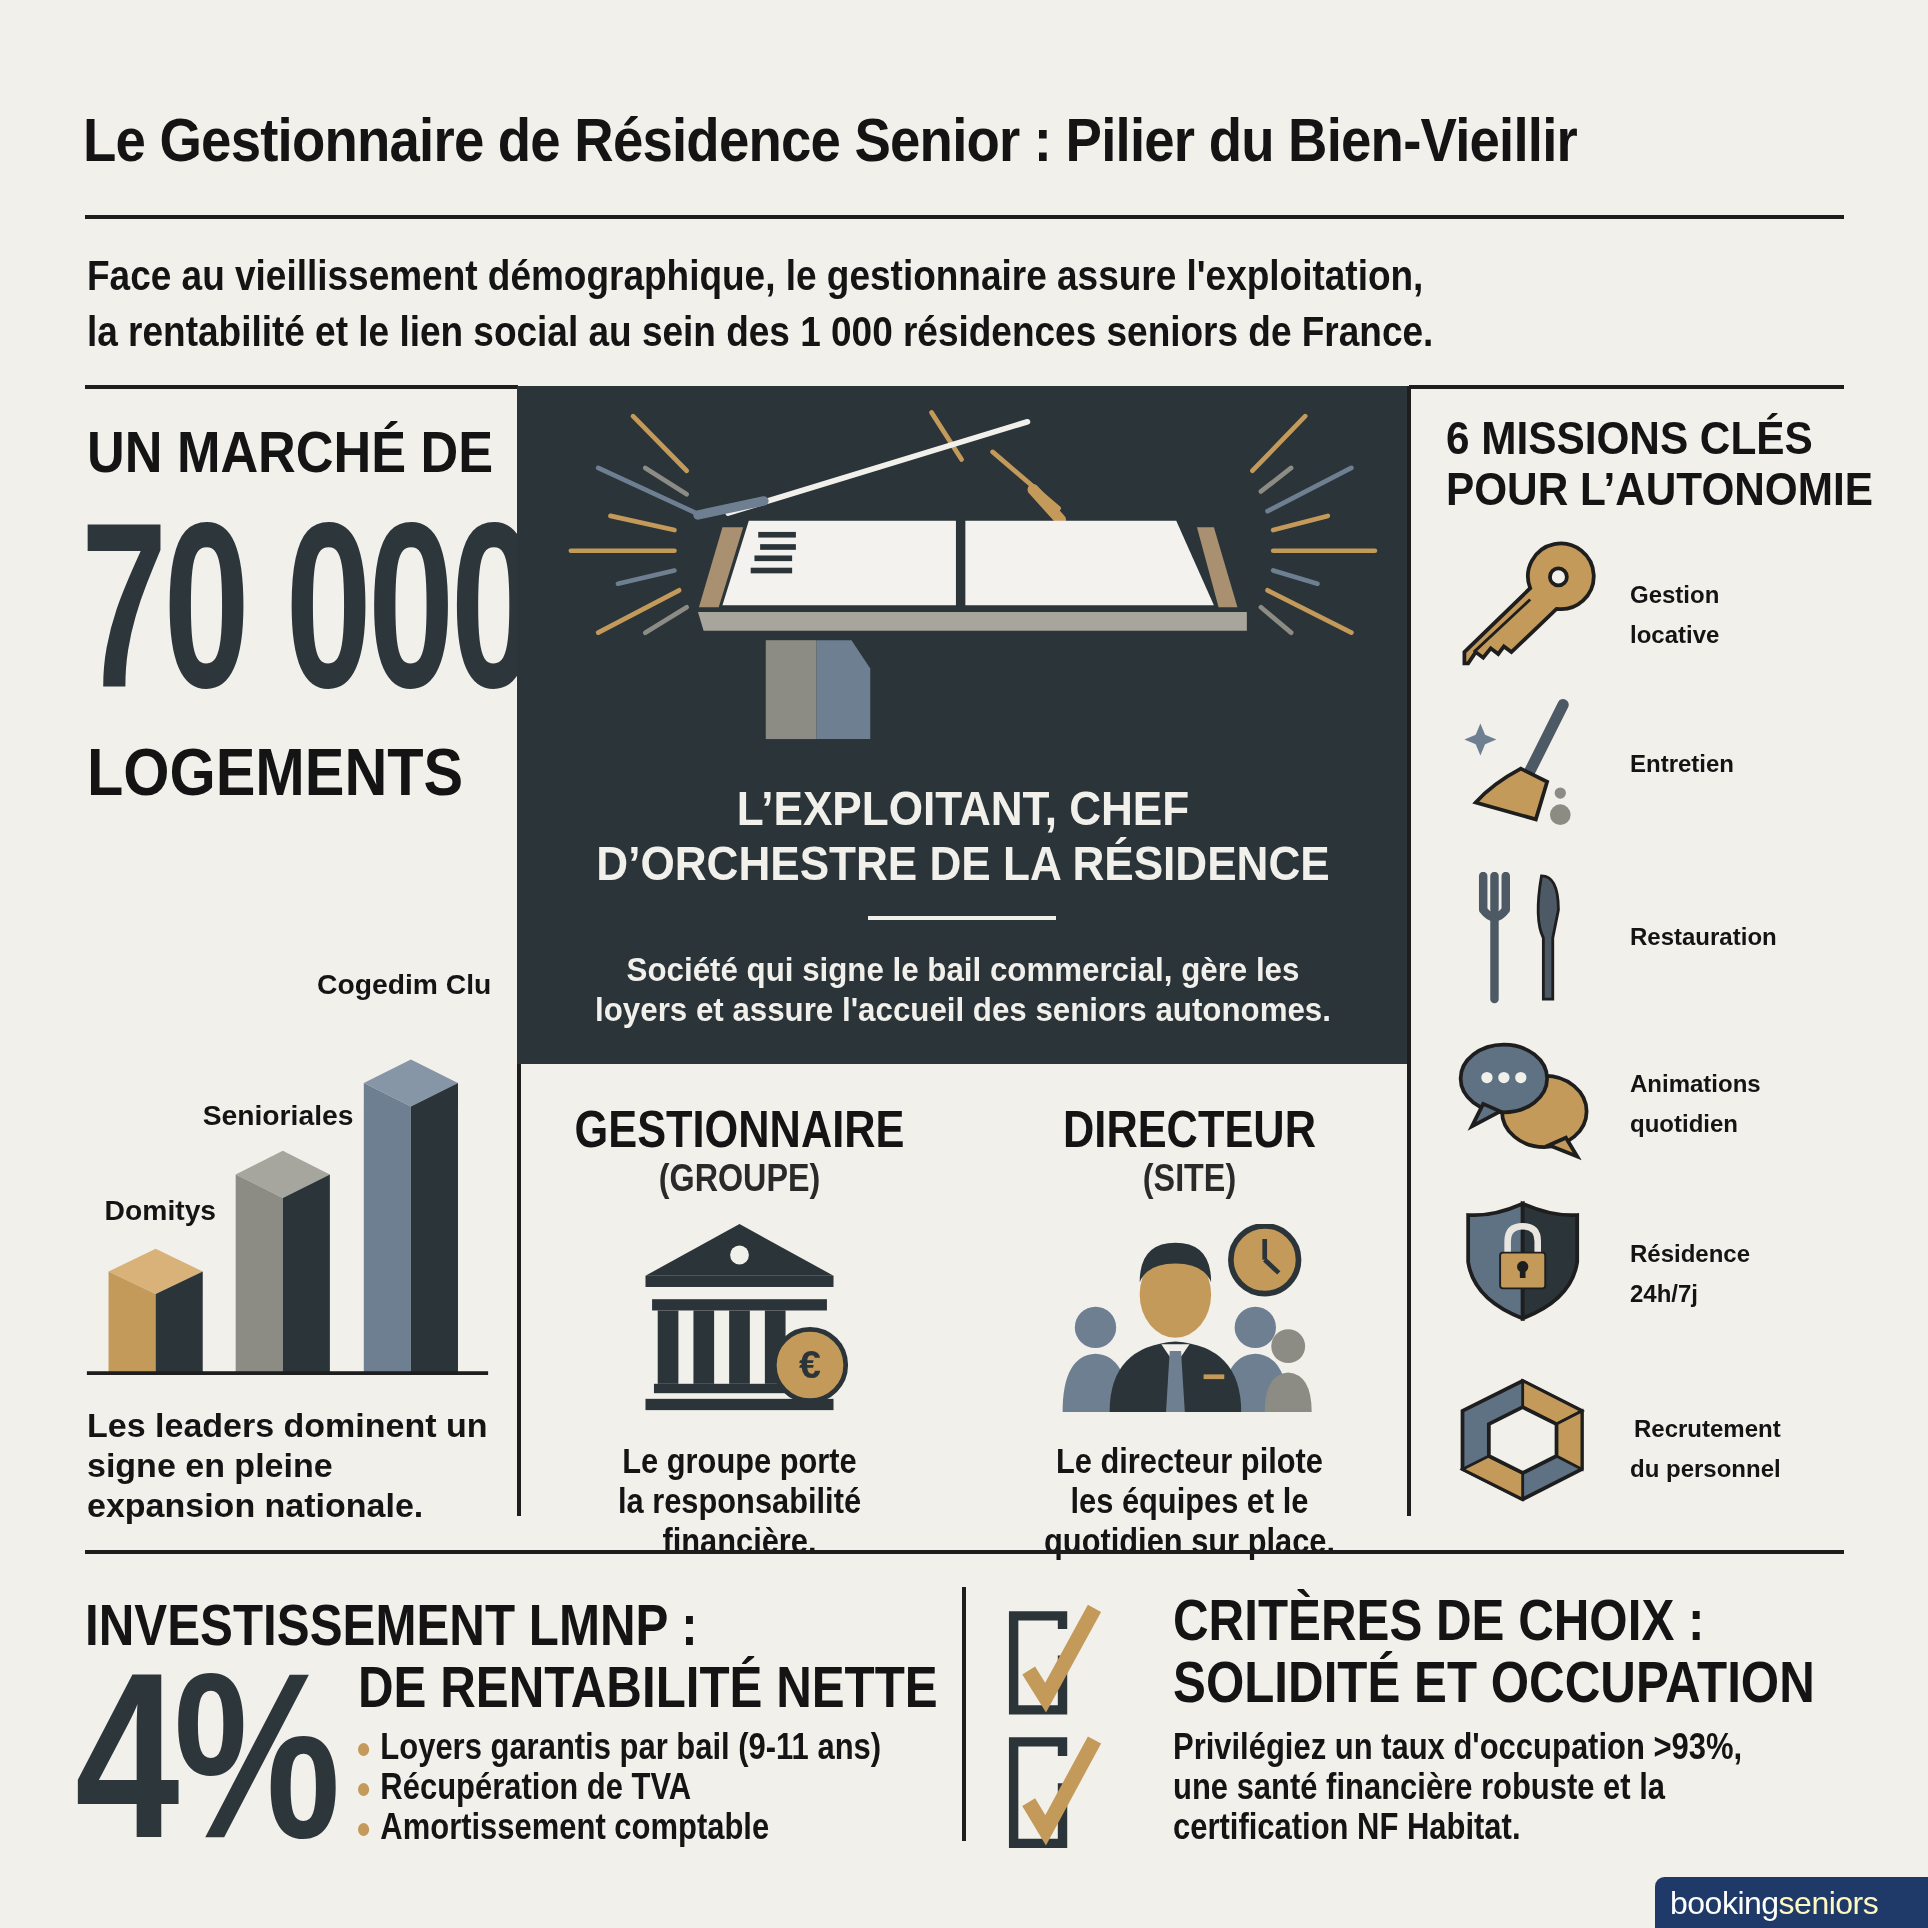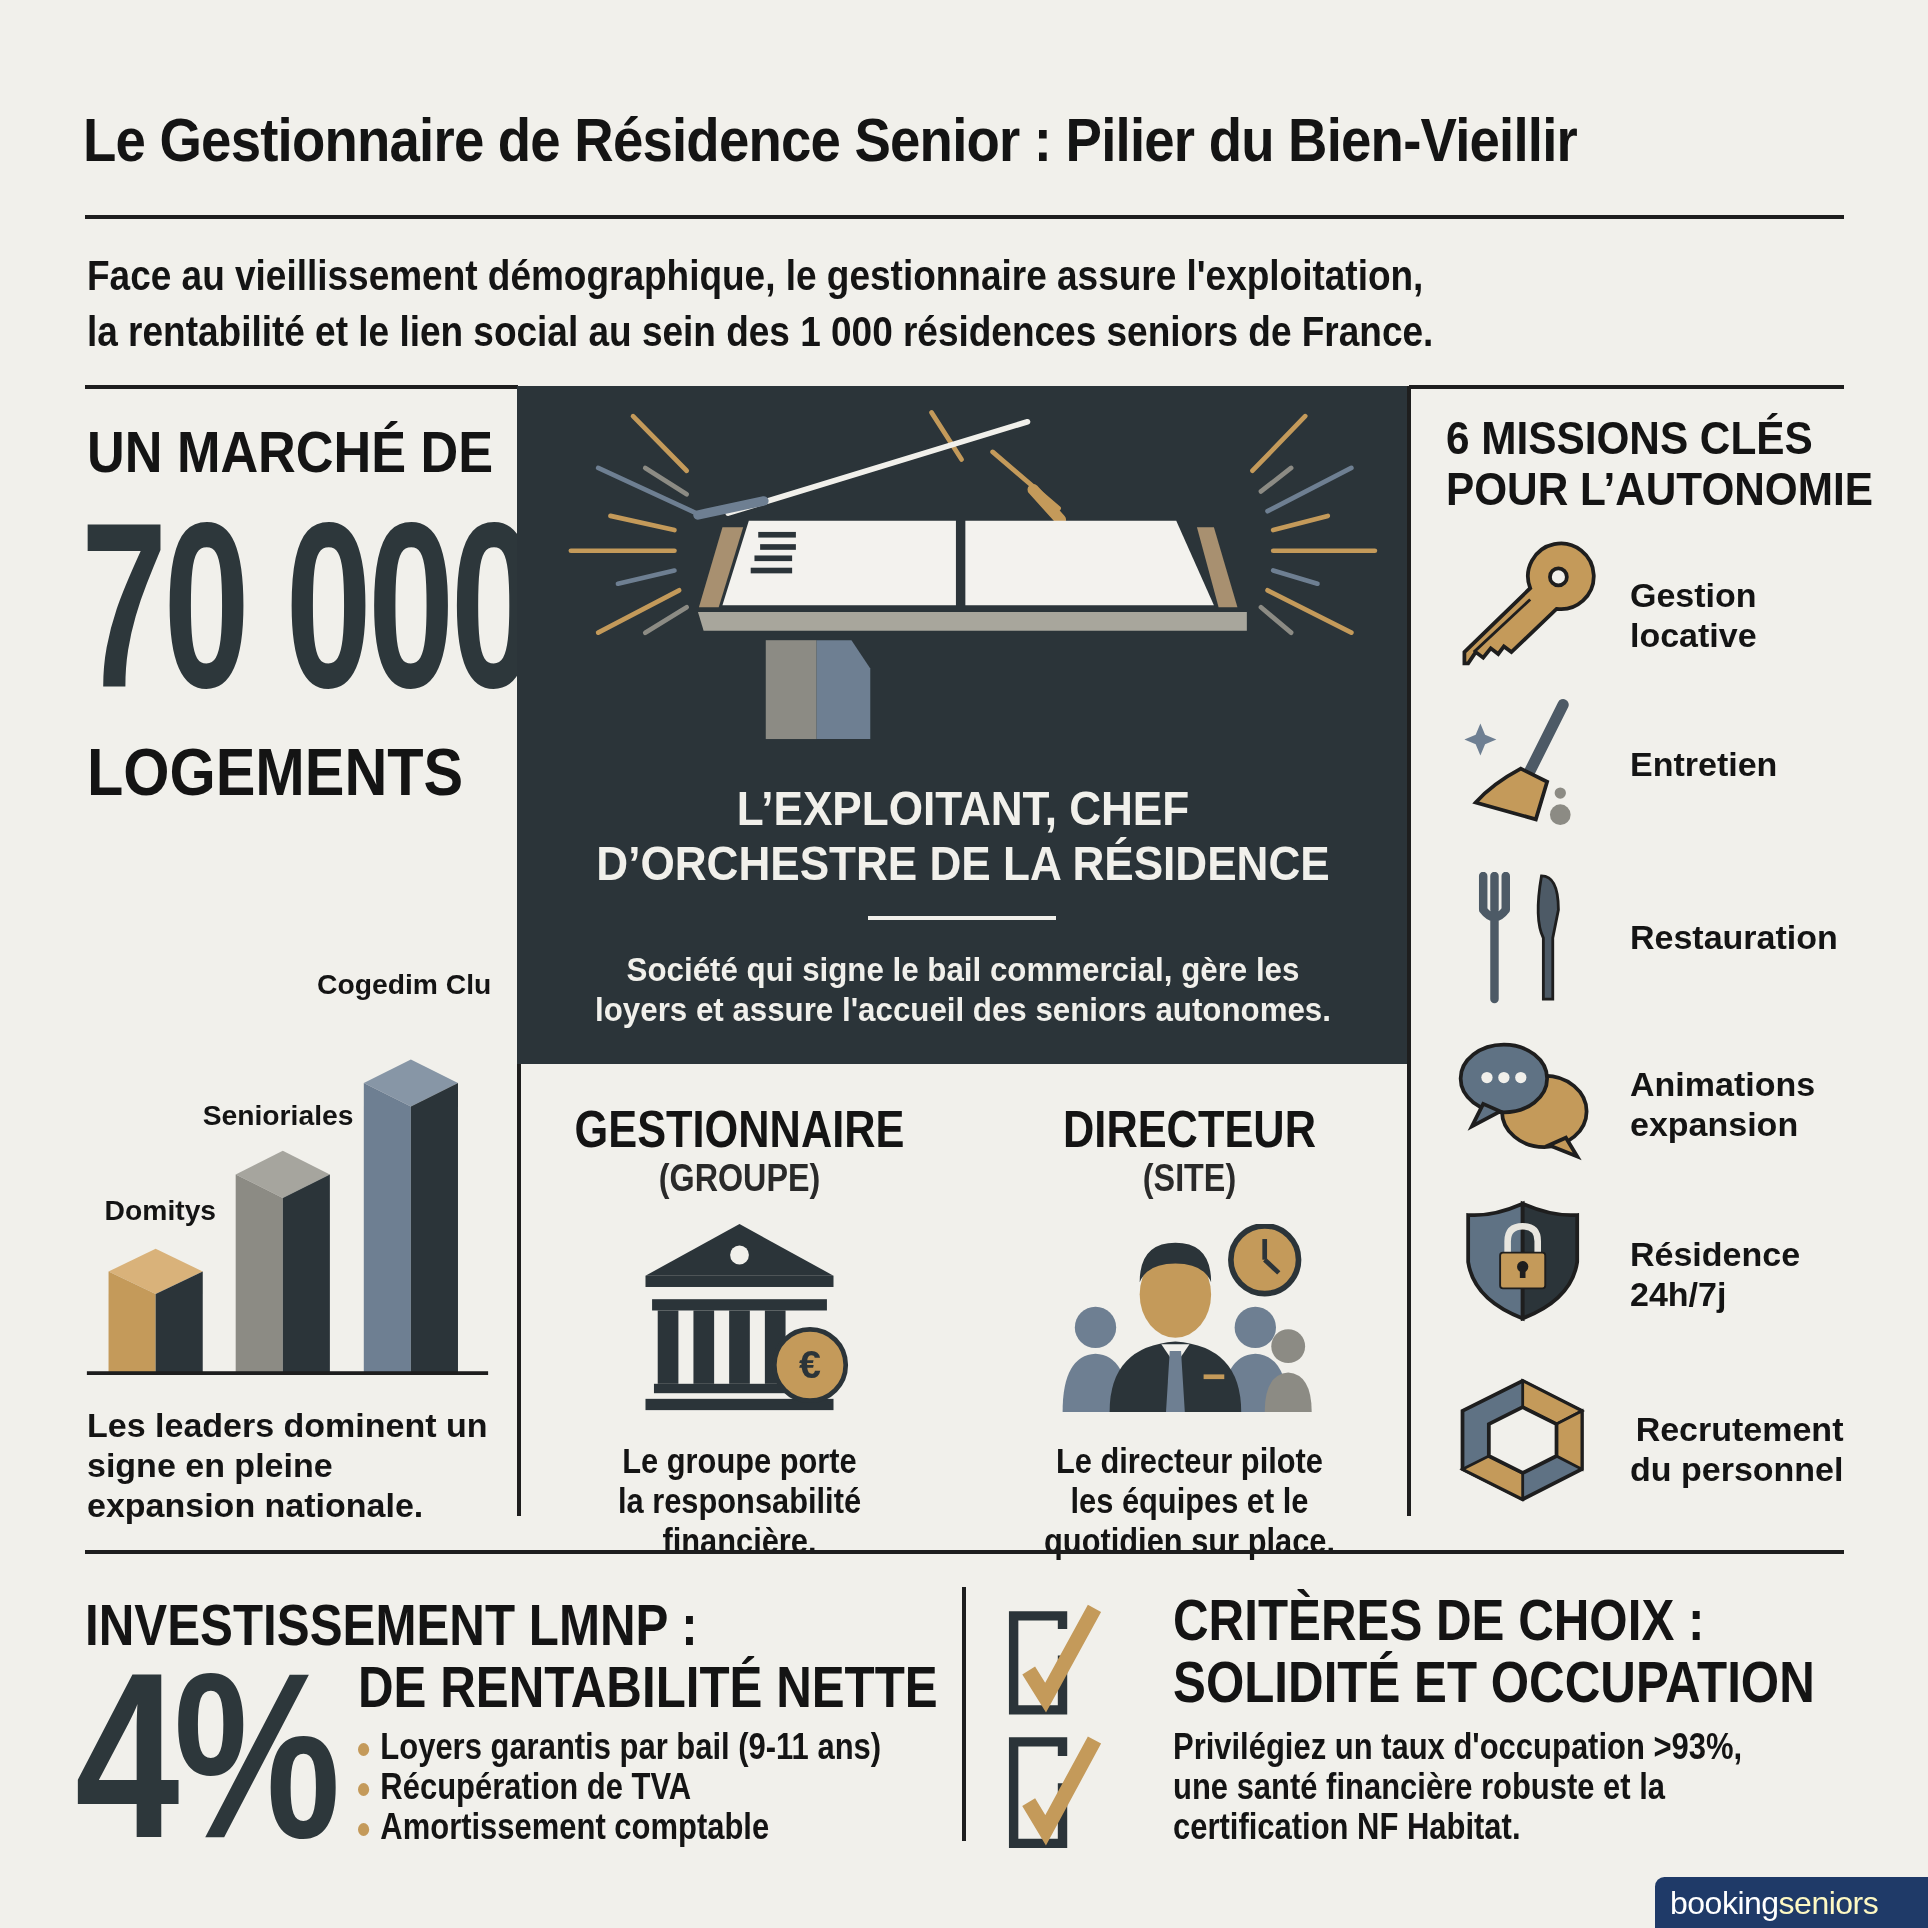--- a/index.html
+++ b/index.html
@@ -28,21 +28,21 @@
 
   .role { width: 443px; text-align: center; }
   .role-title { font-size: 51px; font-weight: 700; line-height: 55px; transform: scaleX(0.85); }
   .role-sub { font-size: 38px; font-weight: 700; line-height: 43px; color: #2a2a2a; transform: scaleX(0.85); }
   .role-desc { font-size: 35px; font-weight: 700; line-height: 40px; transform: scaleX(0.88); }
 
   
   #missions-heading { left: 1446px; top: 412px; font-size: 47px; font-weight: 700; line-height: 51px; white-space: nowrap; transform: scaleX(0.9); transform-origin: left top; }
   .mission { position: absolute; left: 1455px; width: 443px; height: 132px; }
   .mission-icon { position: absolute; left: 0; top: 0; width: 141px; height: 132px; }
-  .mission-label { position: absolute; left: 175px; font-size: 34px; font-weight: 700; line-height: 40px; white-space: nowrap; }
+  .mission-label { position: absolute; left: 175px; font-size: 24px; font-weight: 700; line-height: 40px; white-space: nowrap; }
 
   
   #lmnp-heading { left: 85px; top: 1591px; font-size: 58px; font-weight: 700; white-space: nowrap; transform: scaleX(0.85); transform-origin: left top; }
   #lmnp-percent { left: 75px; top: 1638px; font-size: 235px; font-weight: 700; color: #2d373b; letter-spacing: -7.5px; line-height: 235px; white-space: nowrap; transform: scaleX(0.8); transform-origin: left top; }
   #lmnp-sub { left: 358px; top: 1653px; font-size: 58px; font-weight: 700; white-space: nowrap; transform: scaleX(0.85); transform-origin: left top; }
   #lmnp-bullets { left: 358px; top: 1727px; list-style: none; transform: scaleX(0.86); transform-origin: left top; }
   #lmnp-bullets li { font-size: 36px; font-weight: 700; line-height: 40px; white-space: nowrap; }
   .bullet-dot { display: inline-block; width: 13px; height: 13px; border-radius: 50%; background: #c49a5a; margin-right: 13px; vertical-align: middle; }
 
   #crit-heading { left: 1173px; top: 1589px; font-size: 58px; font-weight: 700; line-height: 62px; white-space: nowrap; transform: scaleX(0.85); transform-origin: left top; }
@@ -254,21 +254,21 @@
     <ellipse cx="95" cy="80" rx="45" ry="38" fill="#c49a5a" stroke="#1e1e1e" stroke-width="4"></ellipse>
     <path d="M118,108 L130,128 L100,116 Z" fill="#c49a5a" stroke="#1e1e1e" stroke-width="4"></path>
     <ellipse cx="52" cy="45" rx="46" ry="36" fill="#5f7284" stroke="#1e1e1e" stroke-width="4"></ellipse>
     <path d="M30,72 L18,96 L48,80 Z" fill="#5f7284" stroke="#1e1e1e" stroke-width="4"></path>
     <circle cx="34" cy="44" r="6" fill="#f1f0eb"></circle>
     <circle cx="52" cy="44" r="6" fill="#f1f0eb"></circle>
     <circle cx="70" cy="44" r="6" fill="#f1f0eb"></circle>
   </svg>
   <div class="mission-label" style="top:28px;">
     <div>Animations</div>
-    <div>expansion</div>
+    <div>quotidien</div>
   </div>
 </div>
 
 <div class="mission" style="top:1196px;">
   <svg class="mission-icon" viewBox="0 0 150 140">
     <path d="M72,8 Q40,22 14,20 L14,70 Q20,110 72,130 Z" fill="#5f7284" stroke="#1e1e1e" stroke-width="4"></path>
     <path d="M72,8 Q104,22 130,20 L130,70 Q124,110 72,130 Z" fill="#2b3439" stroke="#1e1e1e" stroke-width="4"></path>
     <path d="M56,62 L56,48 Q56,32 72,32 Q88,32 88,48 L88,62" stroke="#e8e6df" stroke-width="7" fill="none"></path>
     <rect x="48" y="60" width="48" height="38" rx="3" fill="#c49a5a" stroke="#1e1e1e" stroke-width="2"></rect>
     <circle cx="72" cy="75" r="6" fill="#1e1e1e"></circle>

